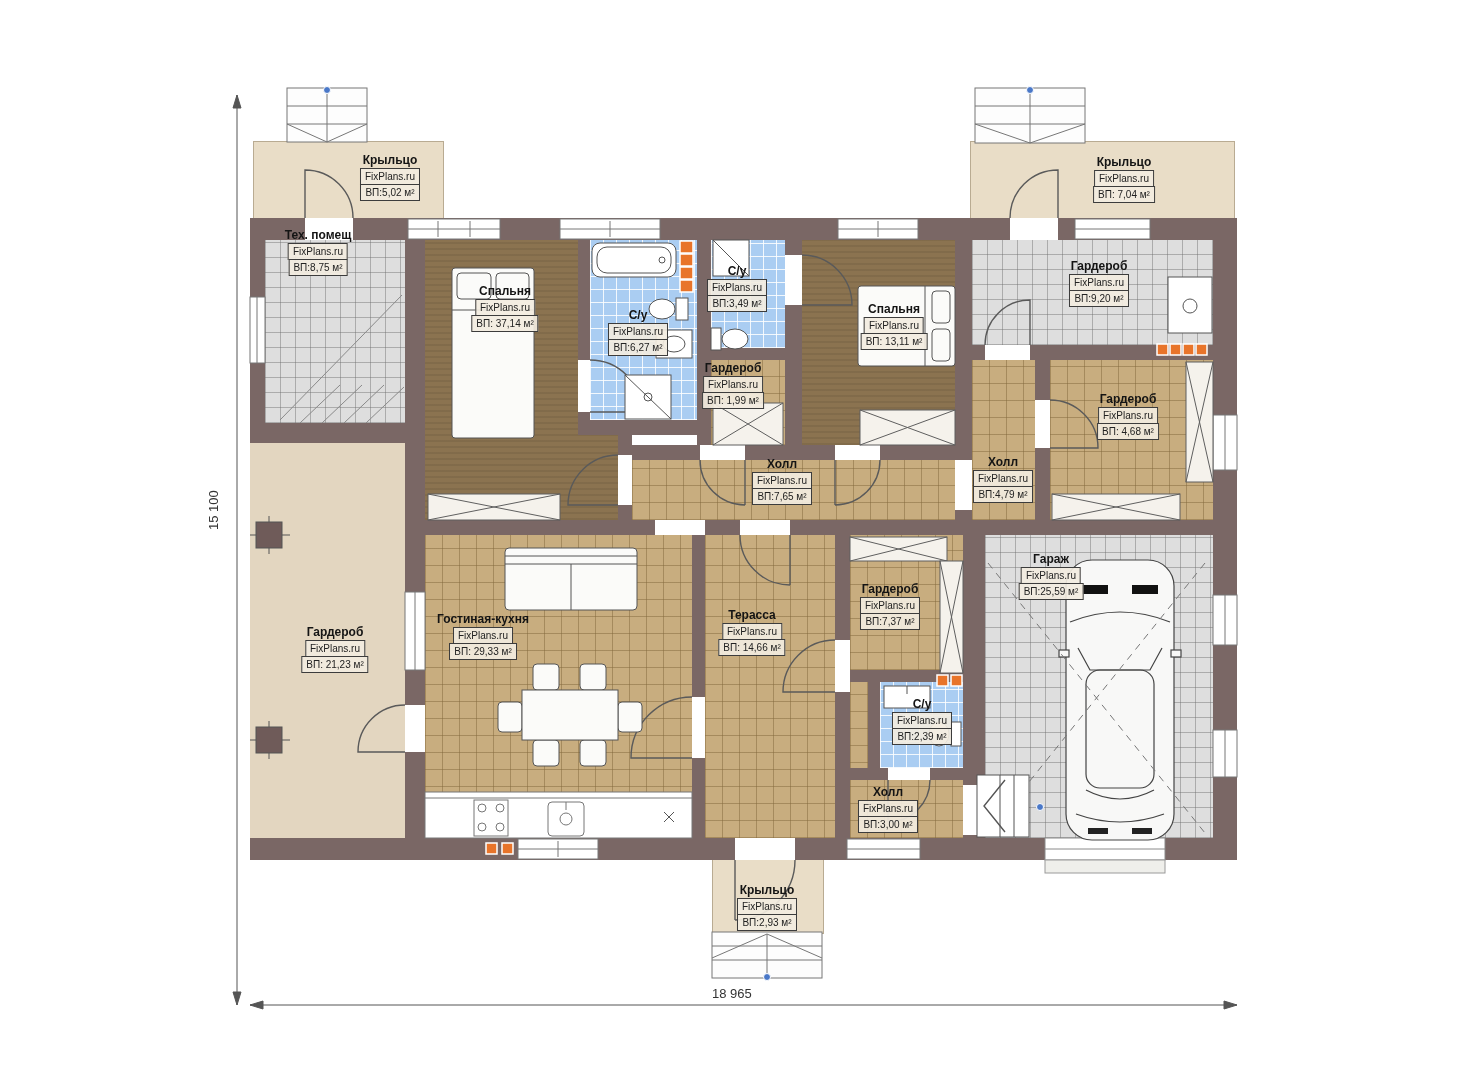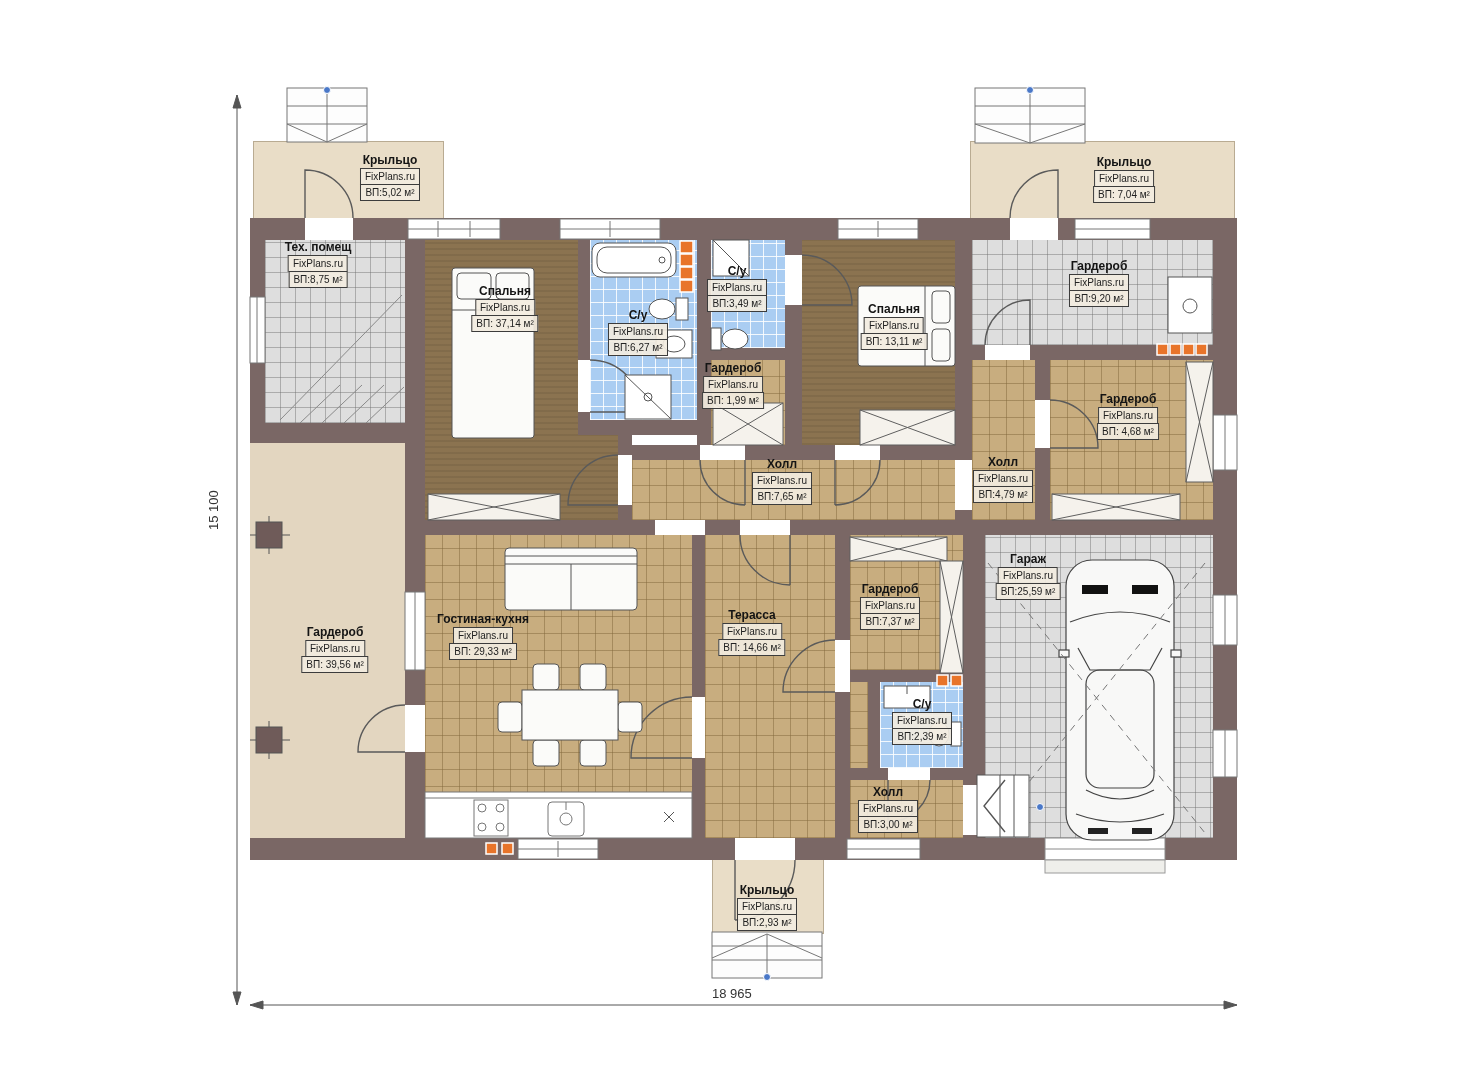--- a/index.html
+++ b/index.html
@@ -413,21 +413,21 @@
       <polygon points="250,1005 263,1001 263,1009"></polygon>
         <polygon points="1237,1005 1224,1001 1224,1009"></polygon>
     </g>
   </svg>
 
   <div class="room-label" style="left:390px;top:153px">
     <div class="rname">Крыльцо</div>
     <div class="lbox">FixPlans.ru</div>
     <div class="lbox">ВП:5,02 м²</div>
   </div>
-  <div class="room-label" style="left:318px;top:240px">
+  <div class="room-label" style="left:318px;top:228px">
     <div class="rname">Тех. помещ</div>
     <div class="lbox">FixPlans.ru</div>
     <div class="lbox">ВП:8,75 м²</div>
   </div>
   <div class="room-label" style="left:505px;top:284px">
     <div class="rname">Спальня</div>
     <div class="lbox">FixPlans.ru</div>
     <div class="lbox">ВП: 37,14 м²</div>
   </div>
   <div class="room-label" style="left:638px;top:308px">
@@ -471,21 +471,21 @@
     <div class="lbox">ВП:4,79 м²</div>
   </div>
   <div class="room-label" style="left:782px;top:457px">
     <div class="rname">Холл</div>
     <div class="lbox">FixPlans.ru</div>
     <div class="lbox">ВП:7,65 м²</div>
   </div>
   <div class="room-label" style="left:335px;top:625px">
     <div class="rname">Гардероб</div>
     <div class="lbox">FixPlans.ru</div>
-    <div class="lbox">ВП: 39,56 м²</div>
+    <div class="lbox">ВП: 21,23 м²</div>
   </div>
   <div class="room-label" style="left:483px;top:612px">
     <div class="rname">Гостиная-кухня</div>
     <div class="lbox">FixPlans.ru</div>
     <div class="lbox">ВП: 29,33 м²</div>
   </div>
   <div class="room-label" style="left:752px;top:608px">
     <div class="rname">Терасса</div>
     <div class="lbox">FixPlans.ru</div>
     <div class="lbox">ВП: 14,66 м²</div>
@@ -498,21 +498,21 @@
   <div class="room-label" style="left:922px;top:697px">
     <div class="rname">С/у</div>
     <div class="lbox">FixPlans.ru</div>
     <div class="lbox">ВП:2,39 м²</div>
   </div>
   <div class="room-label" style="left:888px;top:785px">
     <div class="rname">Холл</div>
     <div class="lbox">FixPlans.ru</div>
     <div class="lbox">ВП:3,00 м²</div>
   </div>
-  <div class="room-label" style="left:1028px;top:552px">
+  <div class="room-label" style="left:1051px;top:552px">
     <div class="rname">Гараж</div>
     <div class="lbox">FixPlans.ru</div>
     <div class="lbox">ВП:25,59 м²</div>
   </div>
   <div class="room-label" style="left:767px;top:883px">
     <div class="rname">Крыльцо</div>
     <div class="lbox">FixPlans.ru</div>
     <div class="lbox">ВП:2,93 м²</div>
   </div>
 

